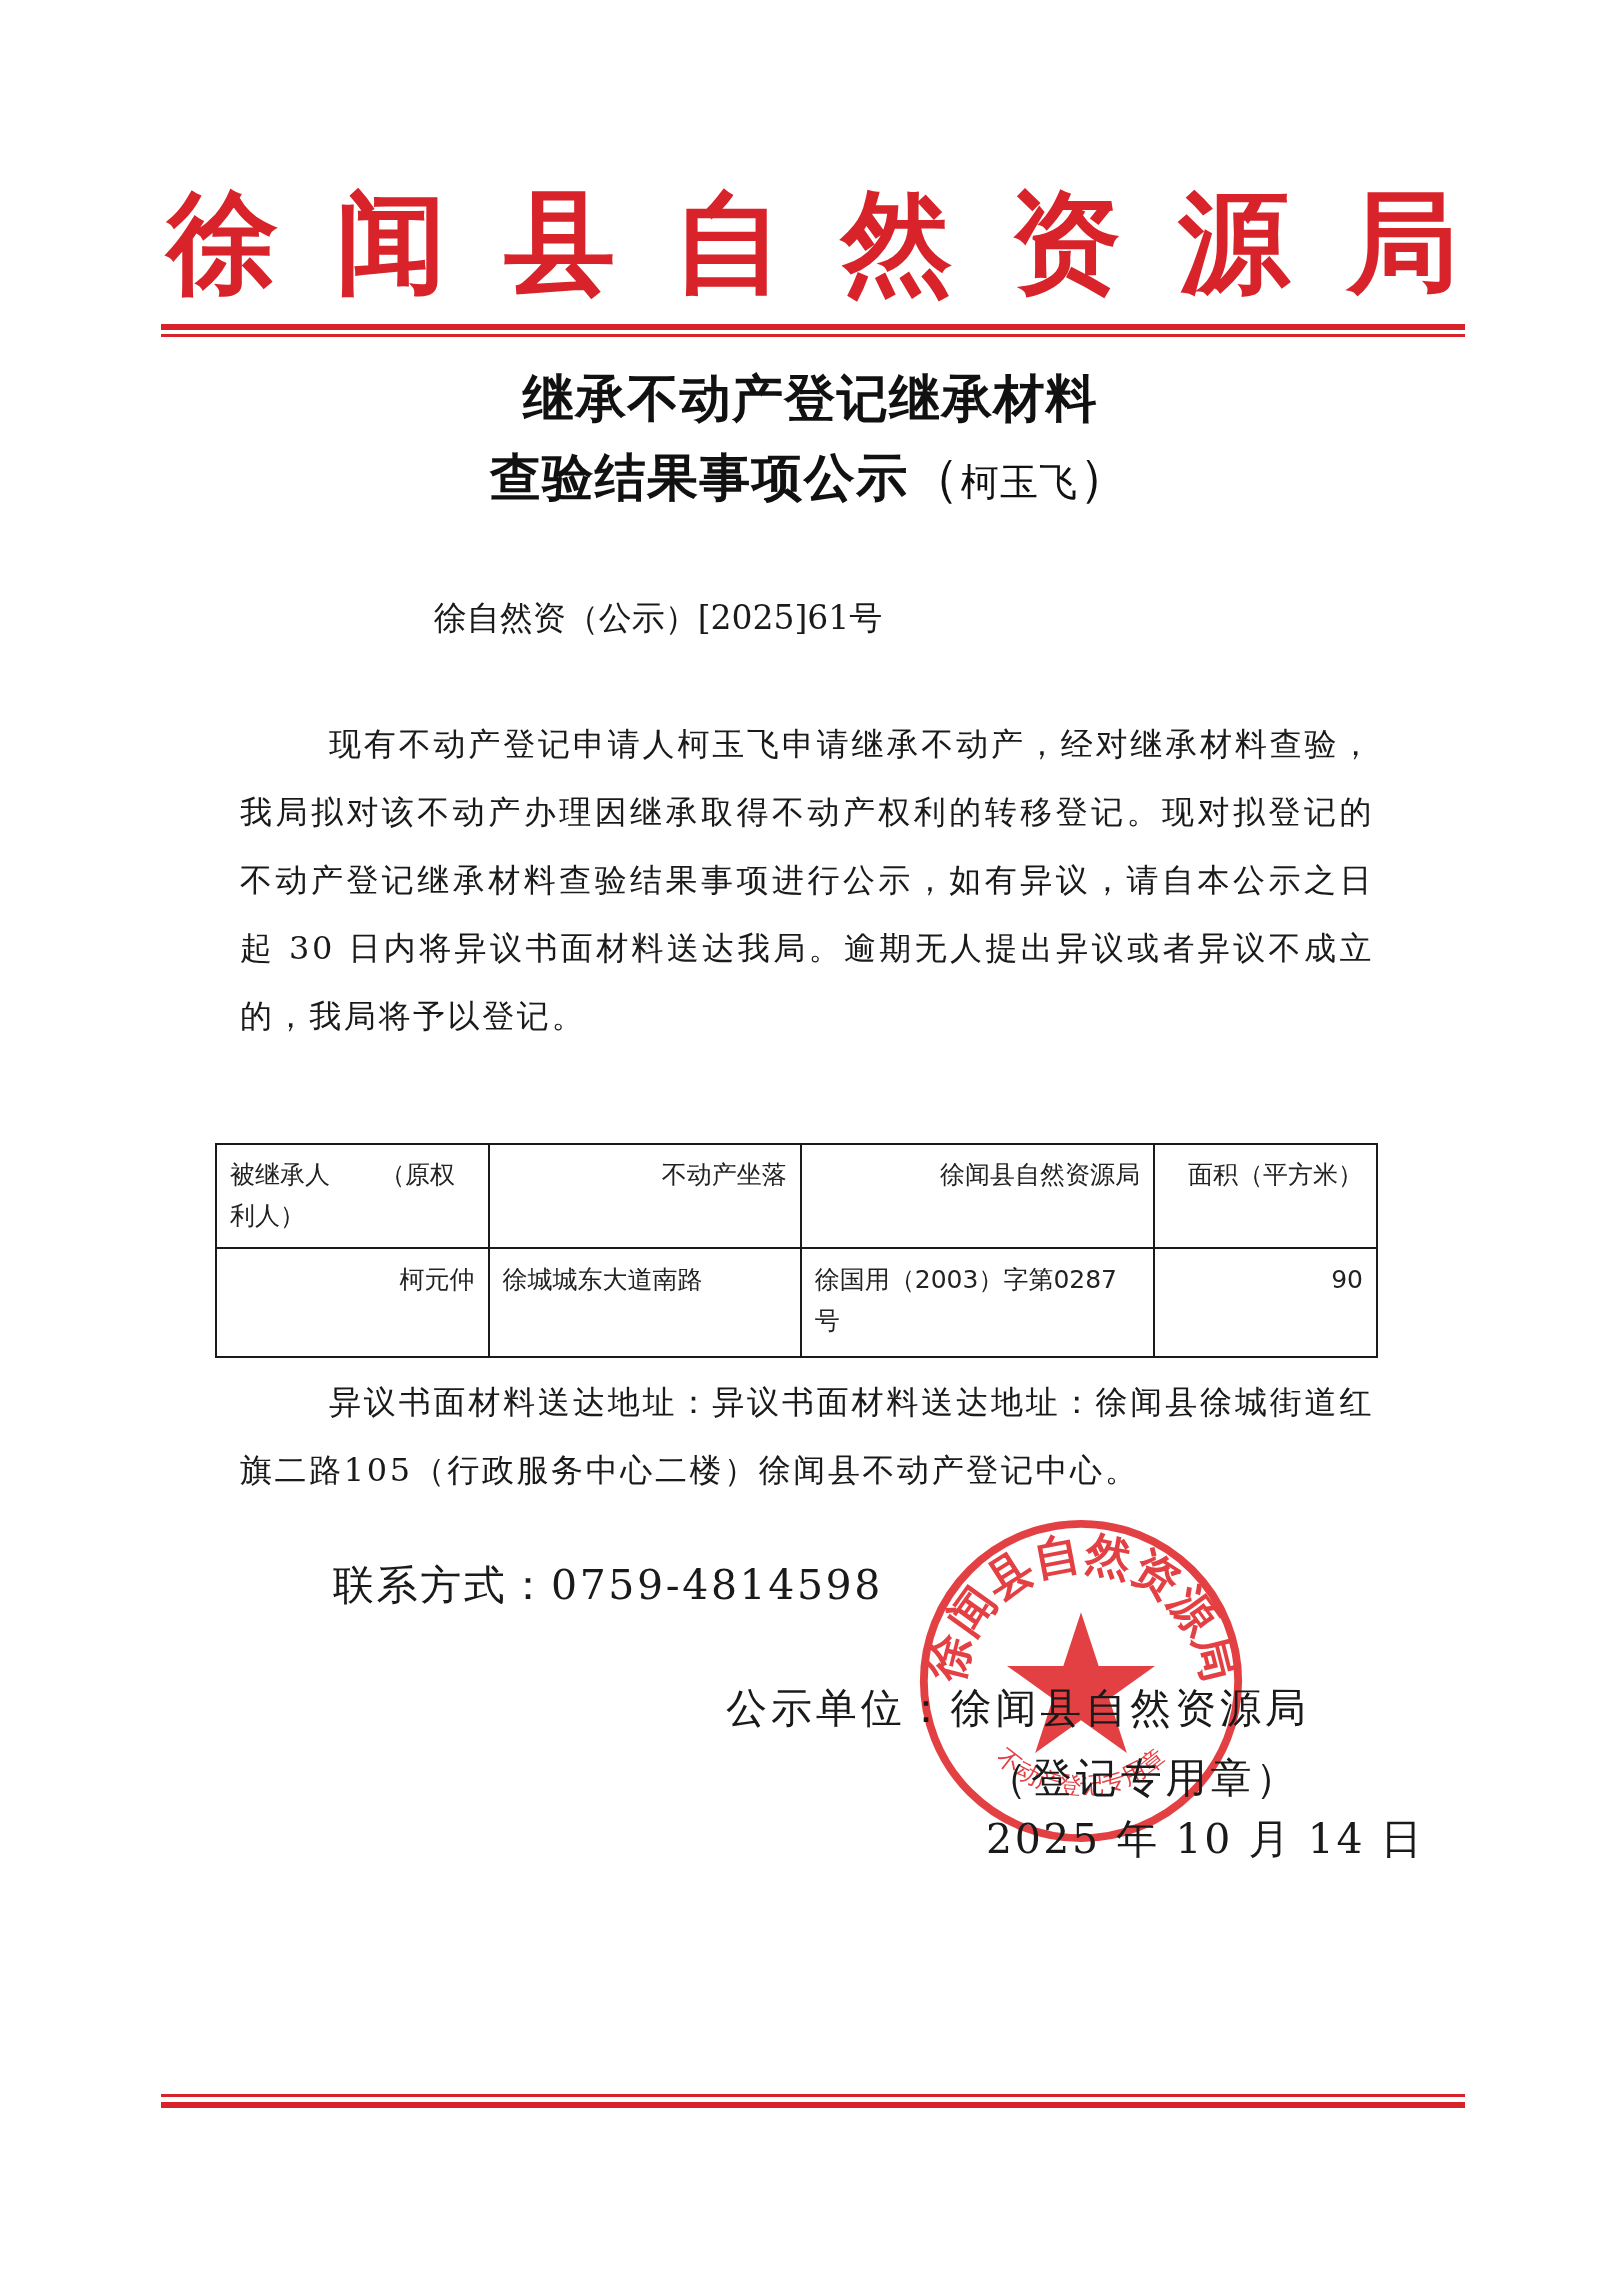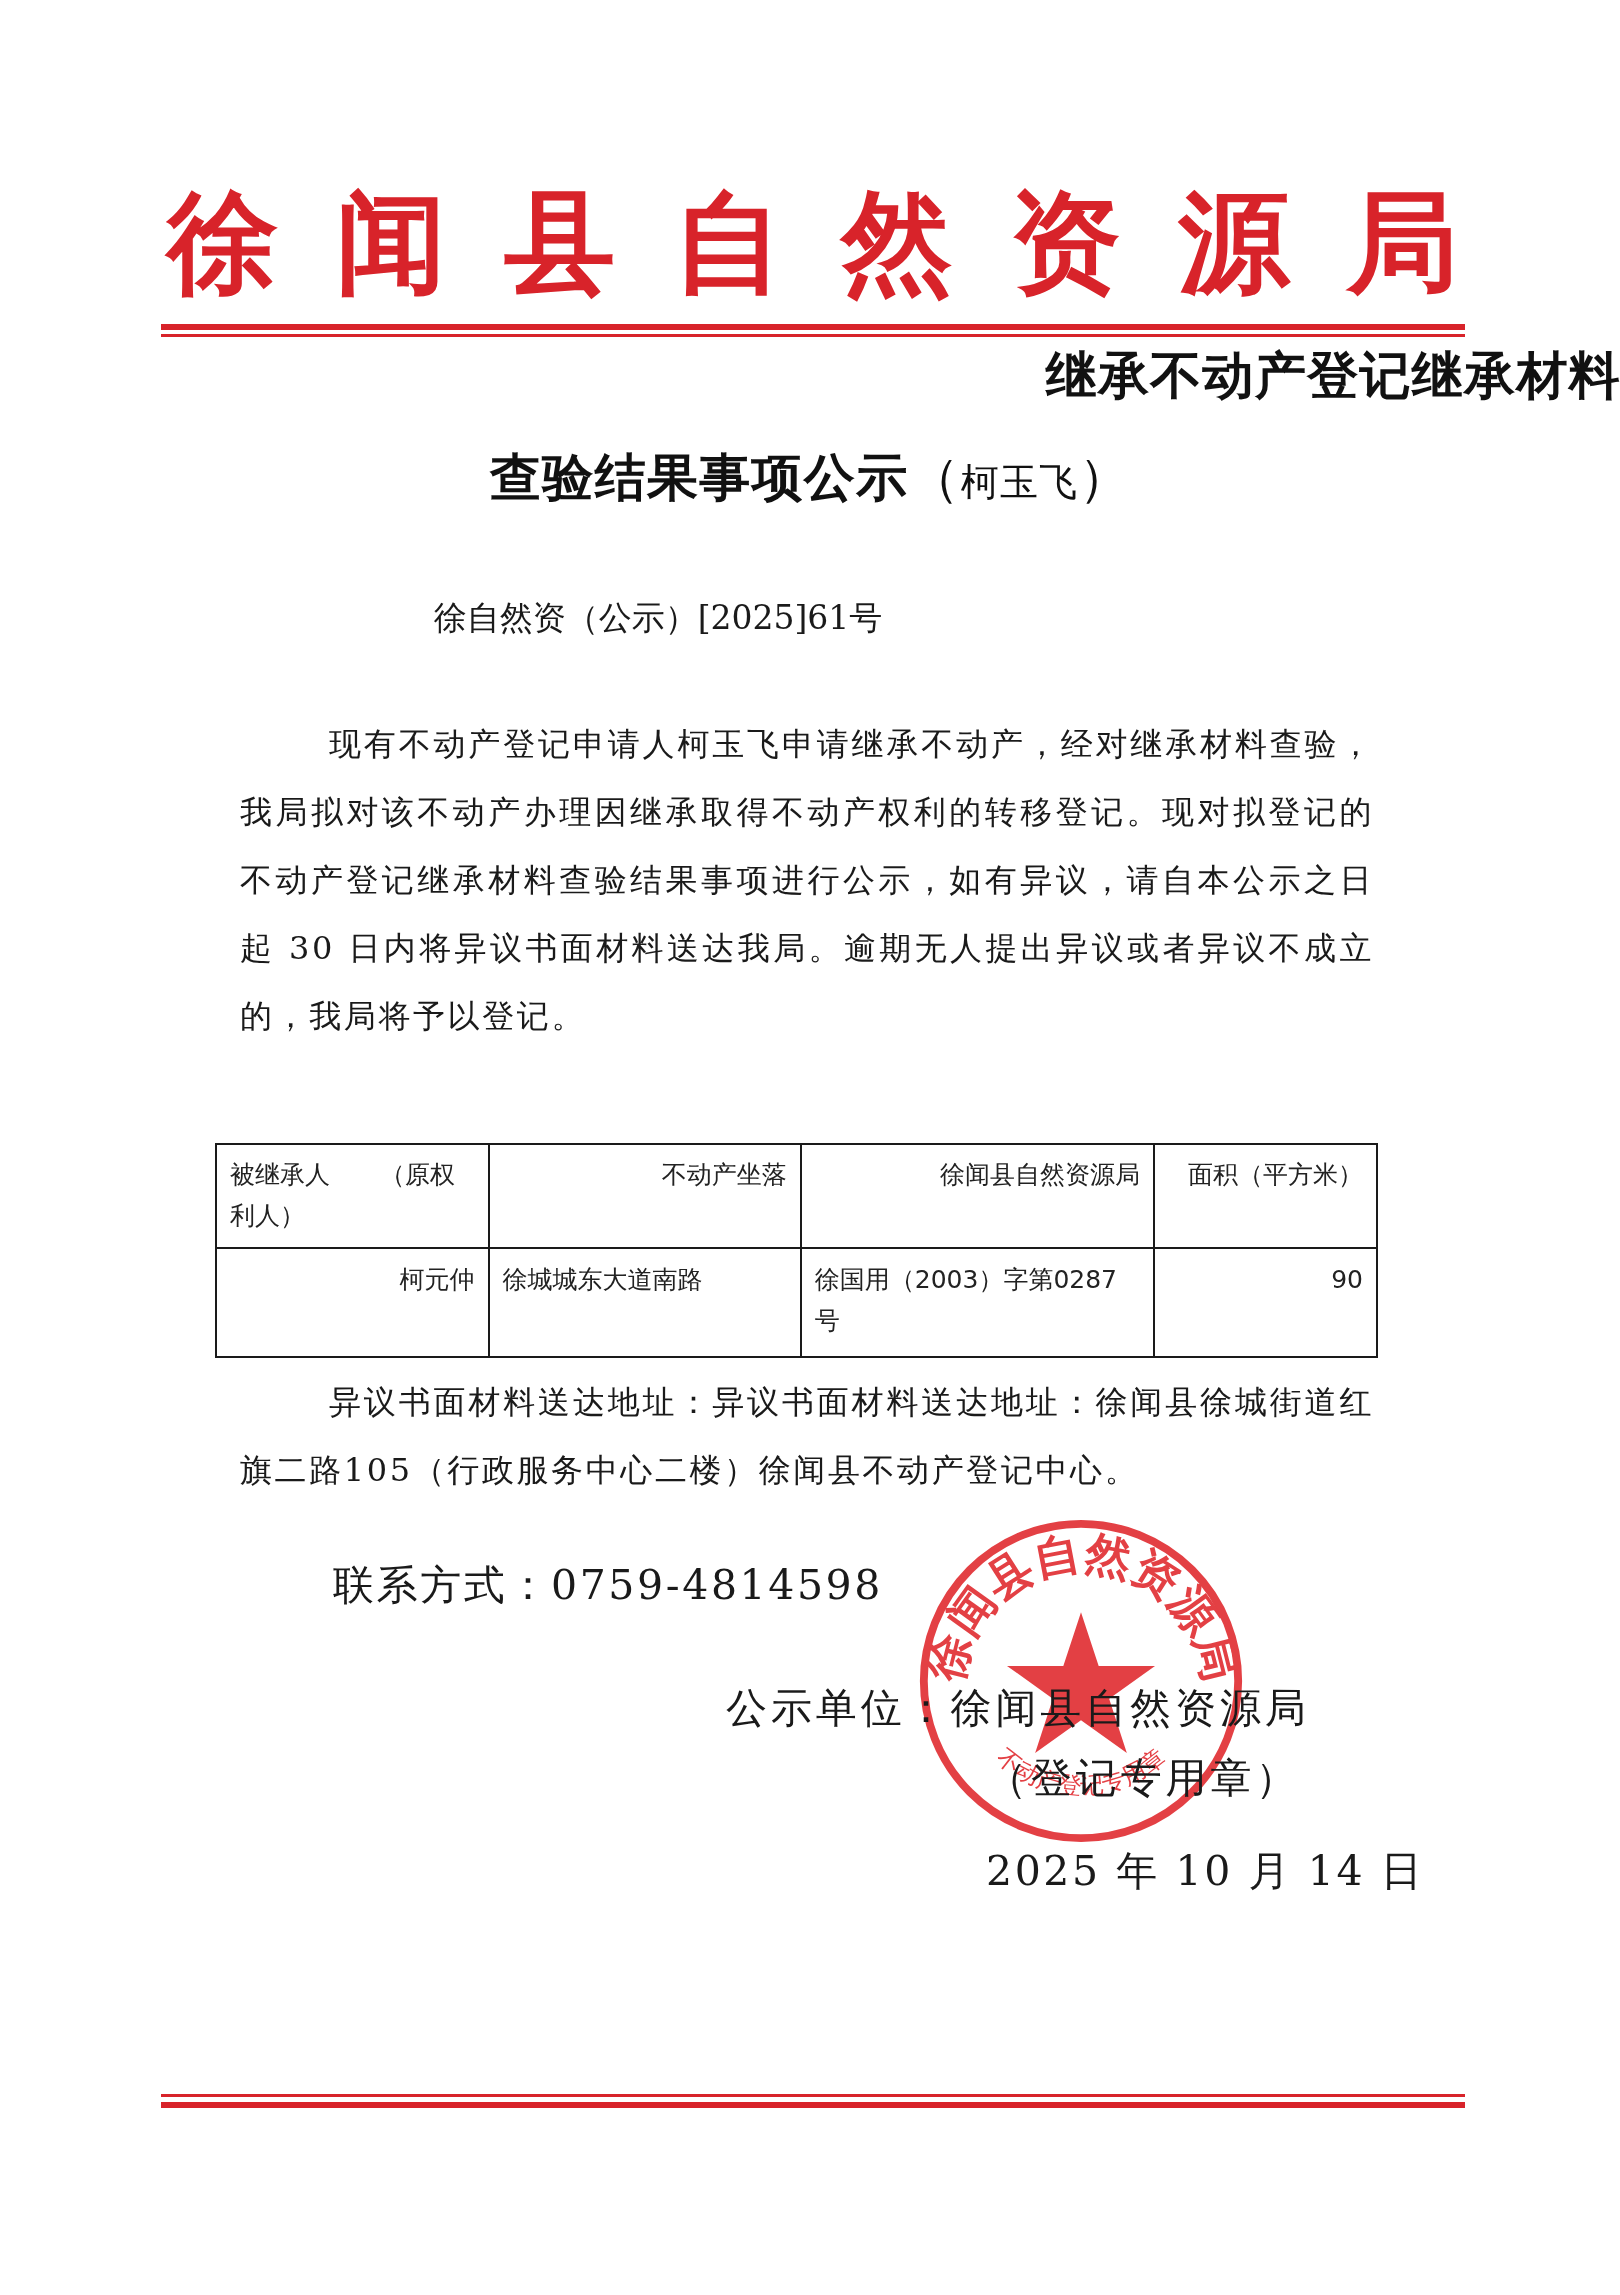--- a/index.html
+++ b/index.html
@@ -130,21 +130,20 @@
       left: 986px;
       top: 1751px;
       font-size: 41px;
       letter-spacing: 3.9px;
     }
     .date {
       left: 986px;
       top: 1812px;
       font-size: 41px;
       letter-spacing: 2.6px;
-      margin-top: 32px;
     }
 
     
     .stamp {
       left: 914px;
       top: 1514px;
       width: 334px;
       height: 334px;
       opacity: 0.88;
       pointer-events: none;
@@ -159,21 +158,21 @@
   <span>县</span>
   <span>自</span>
   <span>然</span>
   <span>资</span>
   <span>源</span>
   <span>局</span>
 </div>
 <div class="abs rule-thick" style="top:324px;"></div>
 <div class="abs rule-thin" style="top:334px;"></div>
 
-<div class="abs title-line" style="top:342px;text-align:right;">继承不动产登记继承材料</div>
+<div class="abs title-line" style="top:365px;">继承不动产登记继承材料</div>
 <div class="abs title-line" style="top:444px;">
   <span>查验结果事项公示</span><span class="title-paren">（</span><span class="title-name">柯玉飞</span><span class="title-paren">）</span>
 </div>
 
 <div class="abs docnum">徐自然资（公示）[2025]61号</div>
 
 <div class="abs para" style="top:710px;">现有不动产登记申请人柯玉飞申请继承不动产，经对继承材料查验，我局拟对该不动产办理因继承取得不动产权利的转移登记。现对拟登记的不动产登记继承材料查验结果事项进行公示，如有异议，请自本公示之日起 30 日内将异议书面材料送达我局。逾期无人提出异议或者异议不成立的，我局将予以登记。</div>
 
 <table class="abs tbl">
   <thead>

